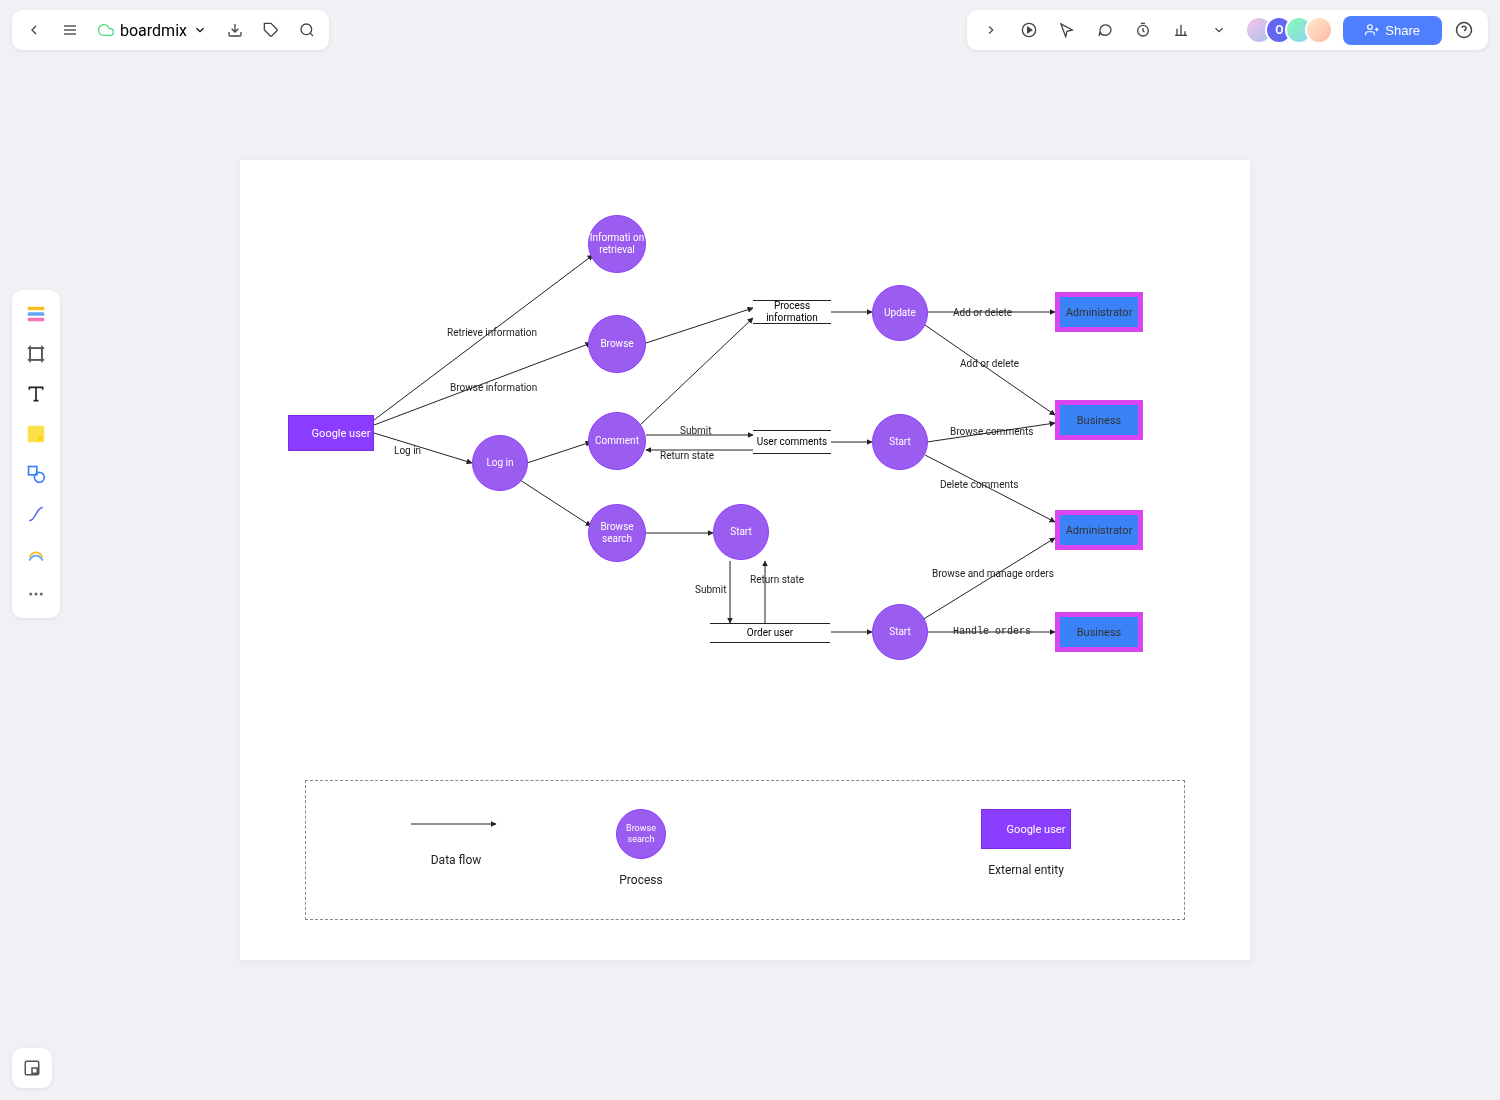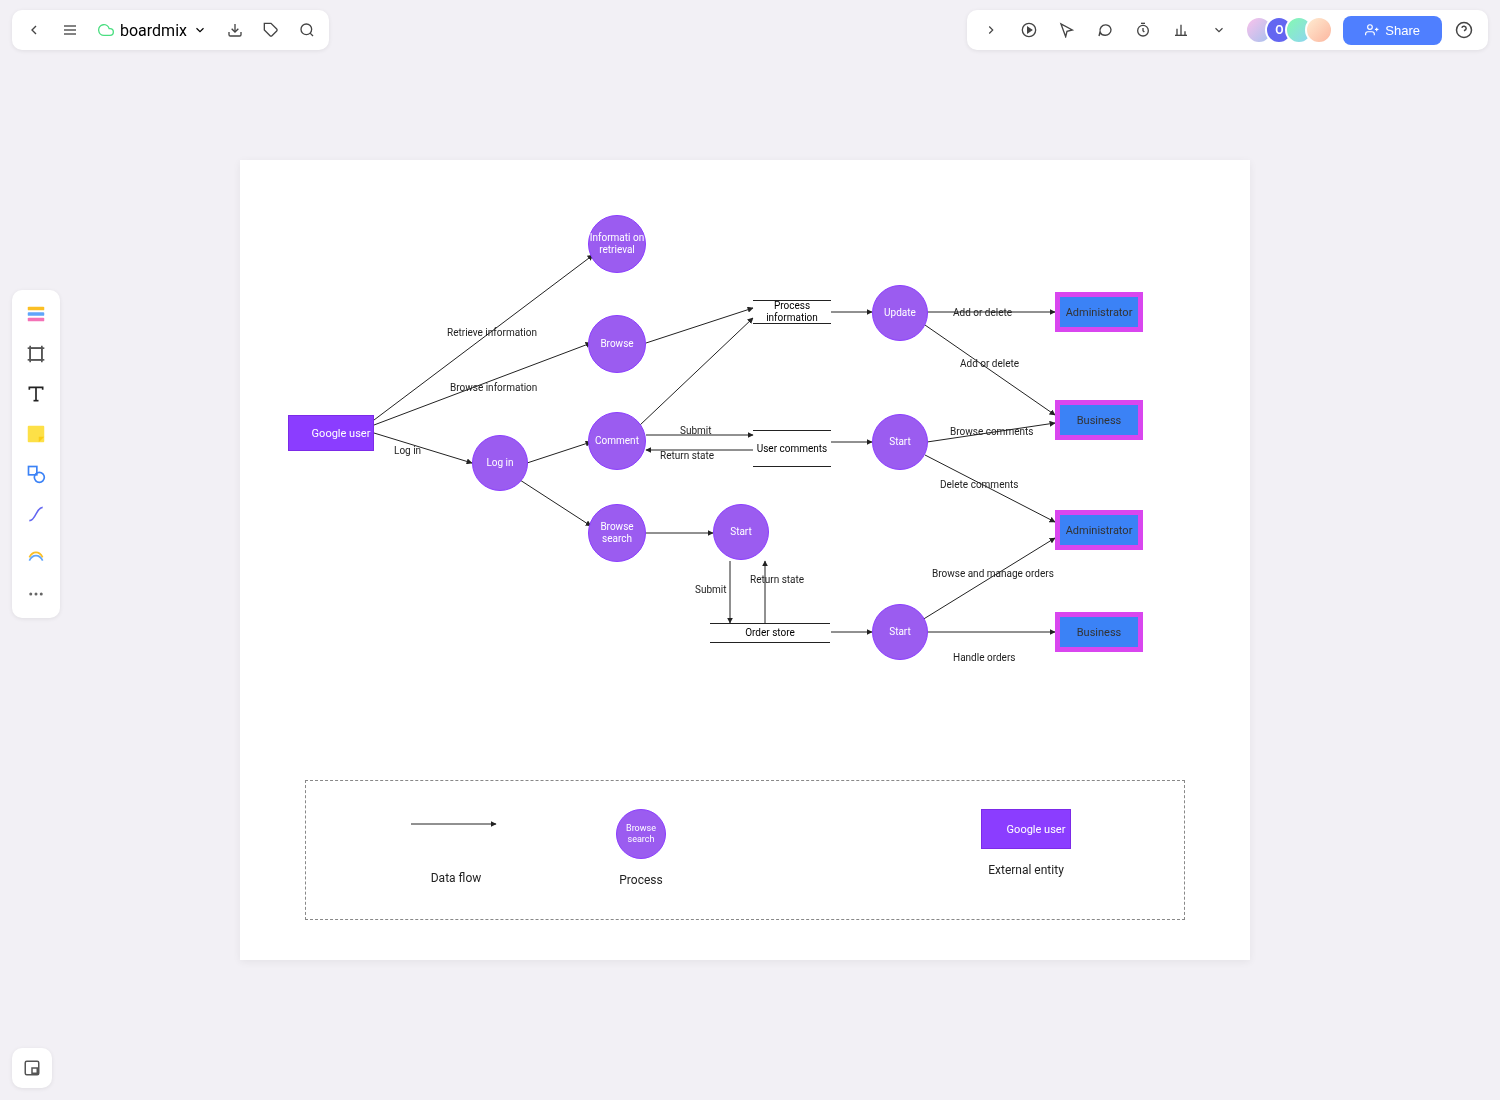--- a/index.html
+++ b/index.html
@@ -339,53 +339,53 @@
     <div class="proc" style="left:348px; top:155px; width:58px; height:58px;">Browse</div>
     <div class="proc" style="left:232px; top:275px; width:56px; height:56px;">Log in</div>
     <div class="proc" style="left:348px; top:252px; width:58px; height:58px;">Comment</div>
     <div class="proc" style="left:348px; top:344px; width:58px; height:58px;">Browse search</div>
     <div class="proc" style="left:632px; top:125px; width:56px; height:56px;">Update</div>
     <div class="proc" style="left:632px; top:254px; width:56px; height:56px;">Start</div>
     <div class="proc" style="left:473px; top:344px; width:56px; height:56px;">Start</div>
     <div class="proc" style="left:632px; top:444px; width:56px; height:56px;">Start</div>
 
     <div class="dstore" style="left:513px; top:140px; width:78px; height:24px;">Process information</div>
-    <div class="dstore" style="left:513px; top:270px; width:78px; height:37px;">User comments</div>
-    <div class="dstore" style="left:470px; top:463px; width:120px; height:20px;">Order store</div>
+    <div class="dstore" style="left:513px; top:270px; width:78px; height:24px;">User comments</div>
+    <div class="dstore" style="left:470px; top:463px; width:120px; height:20px;">Order user</div>
 
     <div class="admin-box" style="left:815px; top:132px; width:88px; height:40px;">Administrator</div>
     <div class="admin-box" style="left:815px; top:240px; width:88px; height:40px;">Business</div>
     <div class="admin-box" style="left:815px; top:350px; width:88px; height:40px;">Administrator</div>
     <div class="admin-box" style="left:815px; top:452px; width:88px; height:40px;">Business</div>
 
     <div class="edge-label" style="left:207px; top:167px;">Retrieve information</div>
     <div class="edge-label" style="left:210px; top:222px;">Browse information</div>
     <div class="edge-label" style="left:154px; top:285px;">Log in</div>
     <div class="edge-label" style="left:440px; top:265px;">Submit</div>
     <div class="edge-label" style="left:420px; top:290px;">Return state</div>
     <div class="edge-label" style="left:713px; top:147px;">Add or delete</div>
     <div class="edge-label" style="left:720px; top:198px;">Add or delete</div>
     <div class="edge-label" style="left:710px; top:266px;">Browse comments</div>
     <div class="edge-label" style="left:700px; top:319px;">Delete comments</div>
     <div class="edge-label" style="left:692px; top:408px;">Browse and manage orders</div>
-    <div class="edge-label" style="left:713px; top:492px;">Handle orders</div>
+    <div class="edge-label" style="left:713px; top:466px;font-family:Liberation Mono, monospace;">Handle orders</div>
     <div class="edge-label" style="left:455px; top:424px;">Submit</div>
     <div class="edge-label" style="left:510px; top:414px;">Return state</div>
 
     <div class="legend">
       <div class="legend-cell" style="left:90px; width:120px;">
         <svg width="100" height="30">
             <defs>
               <marker id="la" viewBox="0 0 10 10" refX="9" refY="5" markerWidth="6" markerHeight="6" orient="auto">
                 <path d="M0 0L10 5L0 10z" fill="#222"></path>
               </marker>
             </defs>
             <line x1="5" y1="15" x2="90" y2="15" stroke="#222" stroke-width="1" marker-end="url(#la)"></line>
           </svg>
-        <div class="legend-label" style="margin-top:18px;">Data flow</div>
+        <div class="legend-label" style="">Data flow</div>
       </div>
       <div class="legend-cell" style="left:290px; width:90px;">
         <div class="proc" style="position:relative; width:50px; height:50px; font-size:9px;">Browse search</div>
         <div class="legend-label">Process</div>
       </div>
       <div class="legend-cell" style="left:660px; width:120px;">
         <div class="ext-entity" style="position:relative; width:90px; height:40px;">Google user</div>
         <div class="legend-label">External entity</div>
       </div>
     </div>

